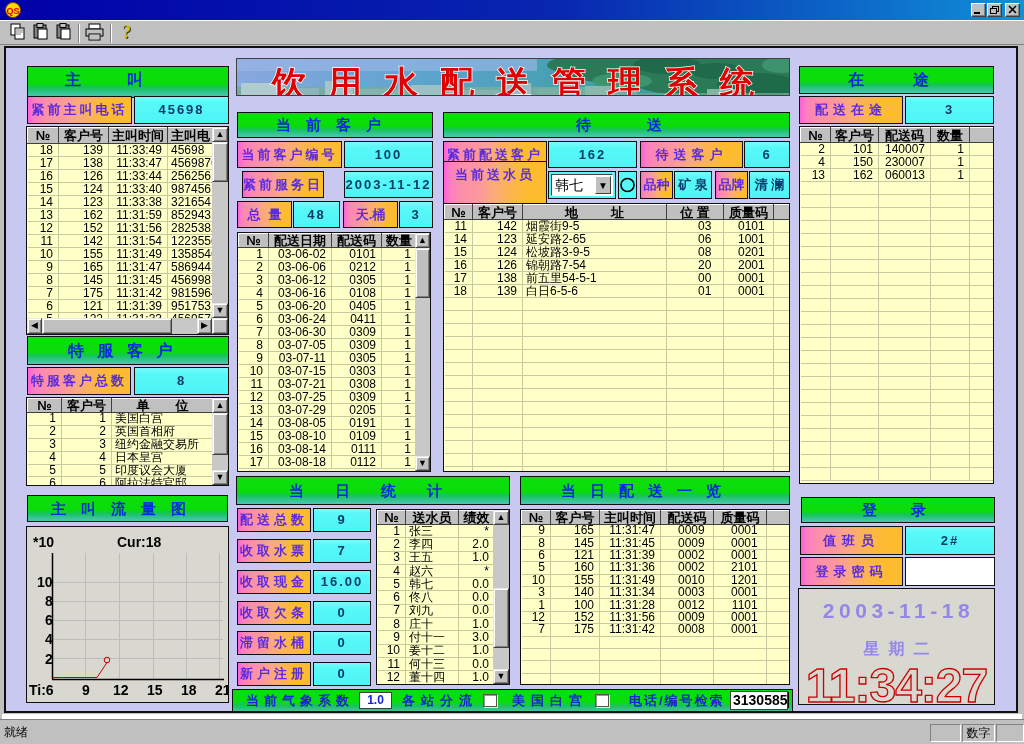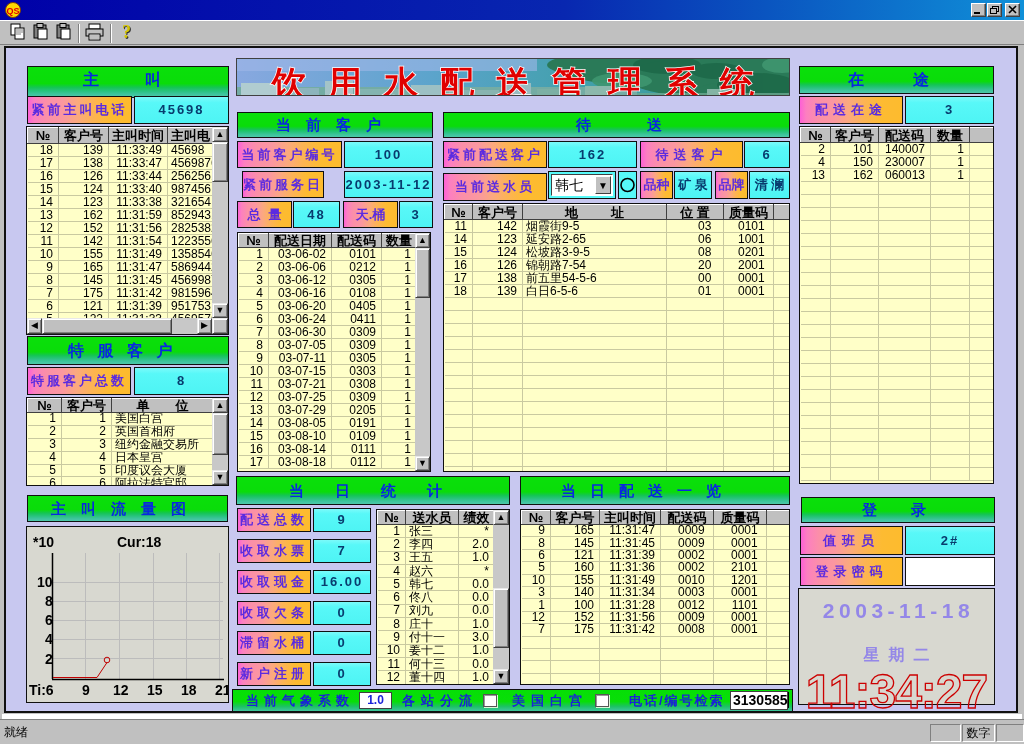--- a/index.html
+++ b/index.html
@@ -86,21 +86,21 @@
 
 <div id="status" class="abs">
   <span class="abs" style="left:4px;top:4px">就绪</span>
   <div class="spanel" style="left:930px;width:31px"></div>
   <div class="spanel" style="left:962px;width:33px">数字</div>
   <div class="spanel" style="left:996px;width:28px"></div>
 </div>
 
 <div id="panels">
 
-<div class="abs ghdr" style="left:27px;top:66px;width:202px;height:32px;line-height:26px;letter-spacing:46px;text-align:left;padding-left:55px">主叫</div>
+<div class="abs ghdr" style="left:27px;top:66px;width:202px;height:32px;line-height:26px;letter-spacing:46px;text-align:left;padding-left:37px">主叫</div>
 <div class="abs lbl" style="left:27px;top:96px;width:105px;height:28px;line-height:26px">紧前主叫电话</div>
 <div class="abs val" style="left:134px;top:96px;width:95px;height:28px;line-height:26px">45698</div>
 <div class="abs tbl" style="left:26px;top:126px;width:203px;height:209px">
  <table style="width:186px">
   <colgroup>
           <col style="width:31px">
           <col style="width:50px">
           <col style="width:59px">
           <col style="width:46px">
         </colgroup>
@@ -475,21 +475,21 @@
    <div class="sthumb" style="top:15px;left:0;width:15px;height:50px"></div>
    <div class="sbtn" style="bottom:0;width:15px">▼</div>
  </div>
 </div>
 
 <div class="abs ghdr" style="left:443px;top:112px;width:347px;height:26px;line-height:24px;font-size:15px;letter-spacing:56px;text-align:left;padding-left:132px">待送</div>
 <div class="abs lbl" style="left:443px;top:141px;width:104px;height:27px;line-height:25px">紧前配送客户</div>
 <div class="abs val" style="left:548px;top:141px;width:89px;height:27px;line-height:25px">162</div>
 <div class="abs lbl" style="left:640px;top:141px;width:103px;height:27px;line-height:25px;letter-spacing:5px;text-indent:0">待送客户</div>
 <div class="abs val" style="left:744px;top:141px;width:46px;height:27px;line-height:25px">6</div>
-<div class="abs lbl" style="left:443px;top:173px;width:104px;height:28px;line-height:26px">当前送水员</div>
+<div class="abs lbl" style="left:443px;top:161px;width:104px;height:44px;line-height:26px">当前送水员</div>
 <div class="abs" style="left:548px;top:171px;width:68px;height:28px;background:#57f8f8;border:1px solid #101010;padding:2px">
   <div style="width:62px;height:22px;background:#fff;border:1px solid;border-color:#404040 #fff #fff #404040;position:relative;font-size:14px;padding-left:3px;line-height:20px">韩七
     <div style="position:absolute;right:1px;top:1px;width:16px;height:18px;background:#c0c0c0;border:1px solid;border-color:#fff #404040 #404040 #fff;text-align:center;font-size:10px;line-height:17px">▼</div>
   </div>
 </div>
 <div class="abs" style="left:618px;top:171px;width:19px;height:28px;background:#57f8f8;border:1px solid #101010">
   <svg width="17" height="26">
         <circle cx="8.5" cy="13" r="6.5" fill="none" stroke="#000" stroke-width="1.6"></circle>
       </svg>
 </div>
@@ -544,21 +544,21 @@
             <td>16</td>
             <td>126</td>
             <td class="l">锦朝路7-54</td>
             <td>20&nbsp;&nbsp;</td>
             <td>2001&nbsp;</td>
             <td></td>
           </tr>
   <tr style="height:13px">
             <td>17</td>
             <td>138</td>
-            <td class="l">前五里54-5-6</td>
+            <td class="l">前五里54-5-1</td>
             <td>00&nbsp;&nbsp;</td>
             <td>0001&nbsp;</td>
             <td></td>
           </tr>
   <tr style="height:13px">
             <td>18</td>
             <td>139</td>
             <td class="l">白日6-5-6</td>
             <td>01&nbsp;&nbsp;</td>
             <td>0001&nbsp;</td>
@@ -1114,21 +1114,21 @@
       </table>
 </div>
 
 <div class="abs ghdr" style="left:801px;top:497px;width:194px;height:26px;line-height:24px;font-size:15px;letter-spacing:34px;text-align:left;padding-left:60px">登录</div>
 <div class="abs lbl" style="left:800px;top:526px;width:103px;height:29px;line-height:27px;letter-spacing:6px;text-indent:0">值班员</div>
 <div class="abs val" style="left:905px;top:526px;width:90px;height:29px;line-height:27px">2#</div>
 <div class="abs lbl" style="left:800px;top:557px;width:103px;height:29px;line-height:27px;letter-spacing:5px;text-indent:0">登录密码</div>
 <div class="abs" style="left:905px;top:557px;width:90px;height:29px;background:#fff;border:1px solid #101010"></div>
 <div class="abs" style="left:798px;top:588px;width:197px;height:117px;background:#d8d8d0;border:1px solid #101010;text-align:center">
   <div style="margin-top:10px;font-size:21px;letter-spacing:4.5px;color:#9487e8;font-weight:bold;text-indent:4px">2003-11-18</div>
-  <div style="font-size:16px;letter-spacing:9px;color:#9487e8;font-weight:bold;margin-top:22px;text-indent:9px">星期二</div>
+  <div style="font-size:16px;letter-spacing:9px;color:#9487e8;font-weight:bold;margin-top:16px;text-indent:9px">星期二</div>
   <div style="font-size:48px;font-weight:bold;color:transparent;-webkit-text-stroke:1.3px #cc0000;letter-spacing:-1px;margin-top:-2px">11:34:27</div>
 </div>
 
 <div class="abs" style="left:232px;top:689px;width:561px;height:23px;background:linear-gradient(180deg,#06df06 0%,#08de08 55%,#1cc263 78%,#3ec59e 100%);border:1px solid #101010;color:#1a22d8;font-weight:bold;font-size:13px;line-height:21px">
   <span class="abs" style="left:13px;letter-spacing:5px">当前气象系数</span>
   <div class="abs" style="left:126px;top:2px;width:33px;height:17px;background:#fff;border:1px solid #404040;color:#1a22d8;font-size:12px;text-align:center;line-height:15px">1.0</div>
   <span class="abs" style="left:169px;letter-spacing:6px">各站分流</span>
   <div class="abs" style="left:250px;top:4px;width:14px;height:13px;background:#fff;border:1px solid #555;box-shadow:inset 1px 1px 0 #999,1px 1px 0 #d8f8d8"></div>
   <span class="abs" style="left:279px;letter-spacing:6px">美国白宫</span>
   <div class="abs" style="left:362px;top:4px;width:14px;height:13px;background:#fff;border:1px solid #555;box-shadow:inset 1px 1px 0 #999,1px 1px 0 #d8f8d8"></div>

